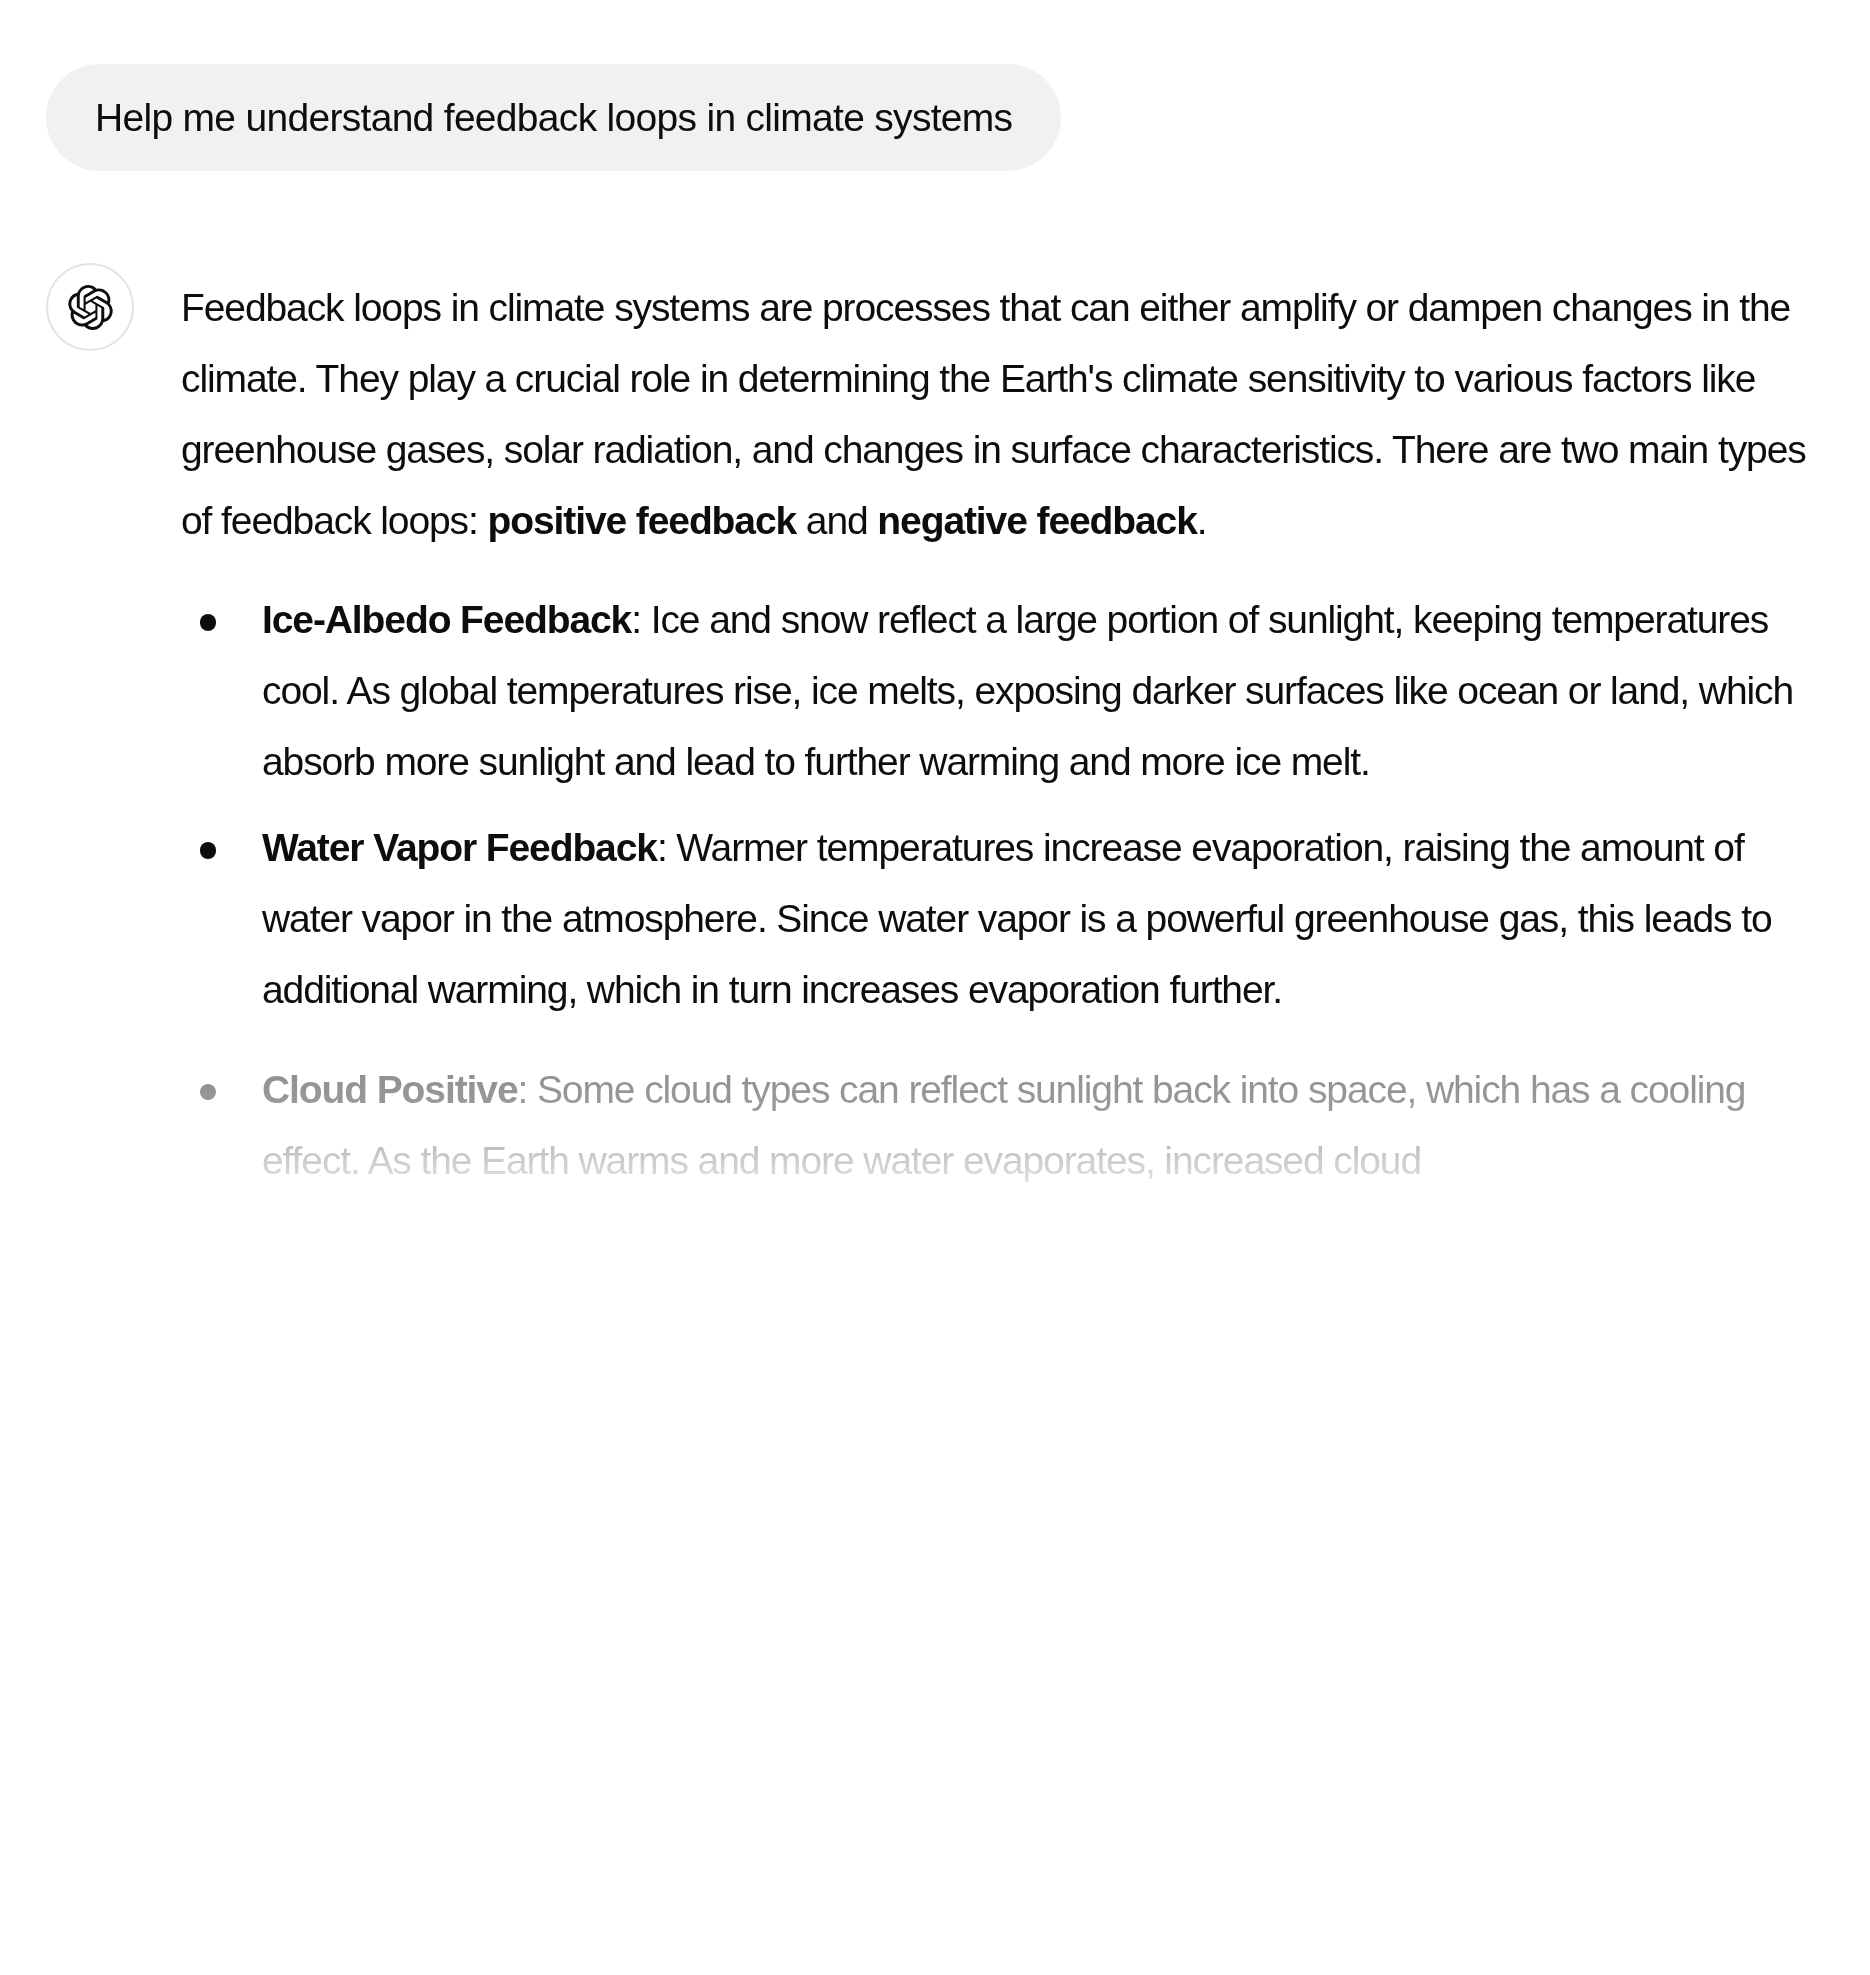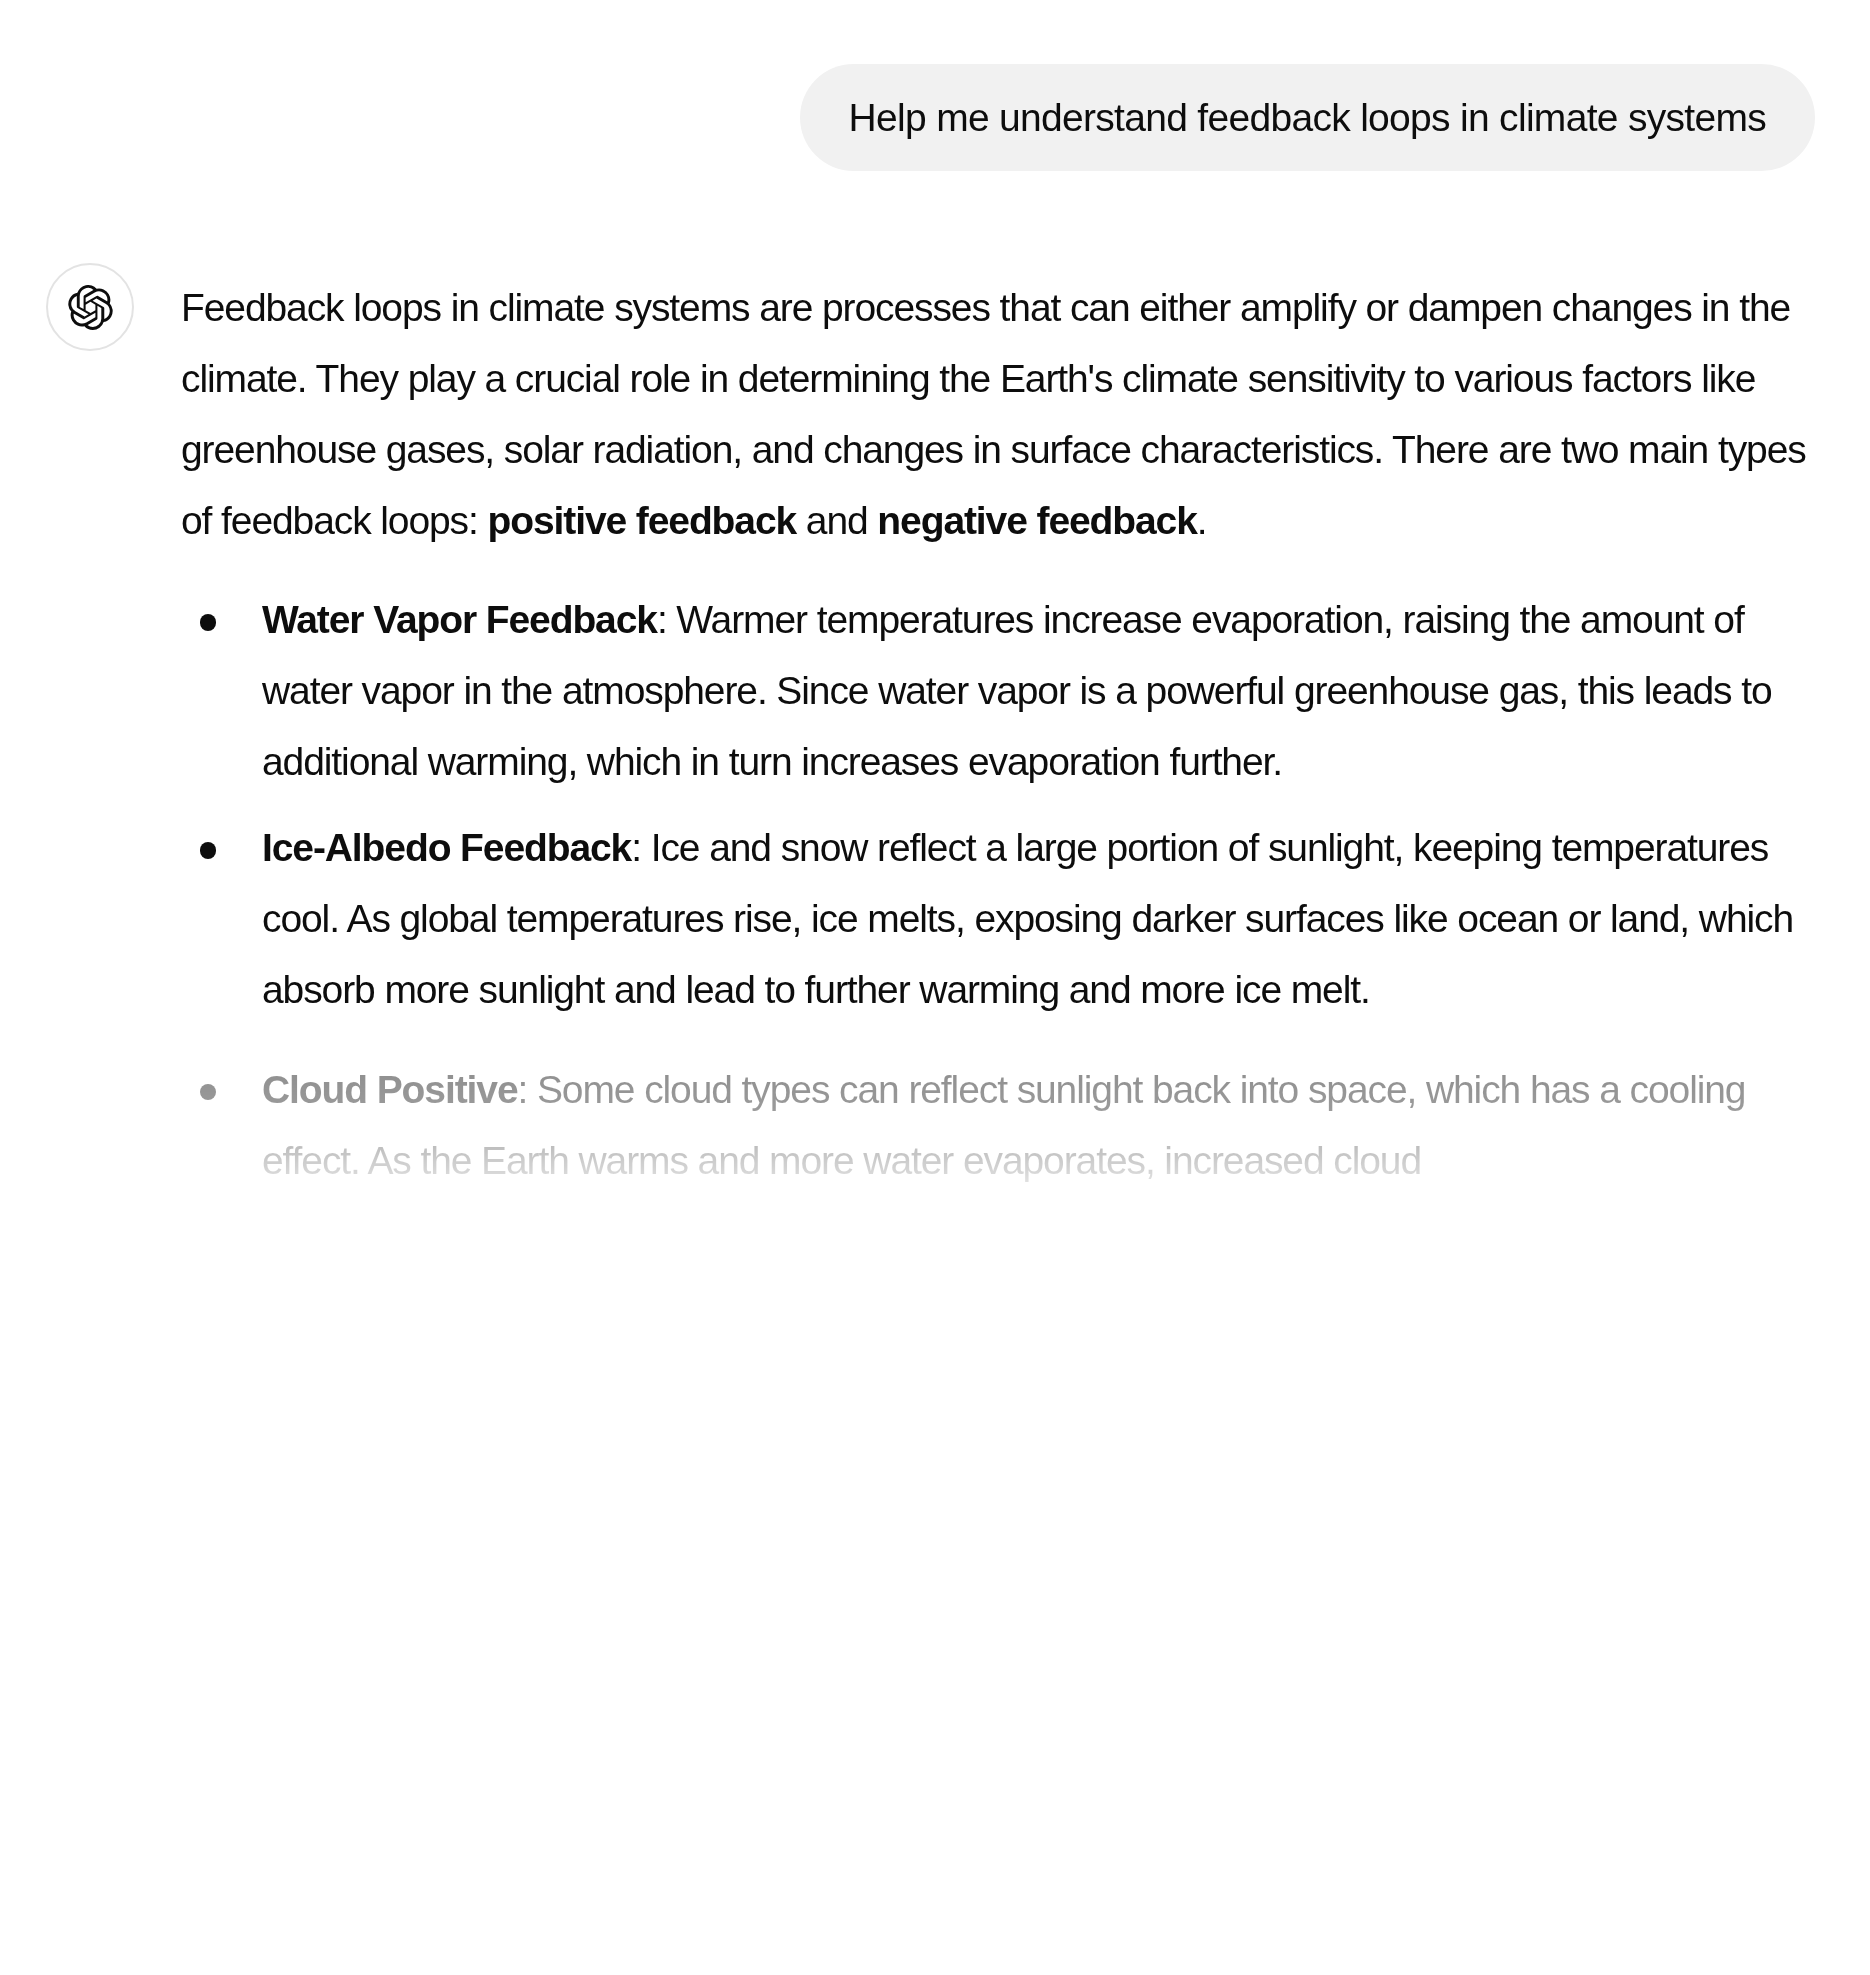--- a/index.html
+++ b/index.html
@@ -16,21 +16,20 @@
     -webkit-font-smoothing: antialiased;
   }
   .chat {
     box-sizing: border-box;
     width: 1871px;
     padding: 64px 56px 0 46px;
   }
   
   .user-row {
     display: flex;
-    justify-content: flex-end;
   }
   .user-bubble {
     background: #f1f1f1;
     border-radius: 54px;
     padding: 18px 49px;
     font-size: 39px;
     letter-spacing: -0.7px;
     line-height: 71px;
     white-space: nowrap;
     color: #0d0d0d;
@@ -145,22 +144,22 @@
       </span>
     </div>
 
     <div class="msg">
 
       <p>Feedback loops in climate systems are processes that can either amplify or dampen changes in the climate. They play a crucial role in determining the Earth's climate sensitivity to various factors like greenhouse gases, solar radiation, and changes in surface characteristics. There are two main types of feedback loops: <strong>positive feedback</strong> and <strong>negative feedback</strong>.</p>
 
 
 
       <ul>
+          <li><strong>Ice-Albedo Feedback</strong>: Ice and snow reflect a large portion of sunlight, keeping temperatures cool. As global temperatures rise, ice melts, exposing darker surfaces like ocean or land, which absorb more sunlight and lead to further warming and more ice melt.</li>
           <li><strong>Water Vapor Feedback</strong>: Warmer temperatures increase evaporation, raising the amount of water vapor in the atmosphere. Since water vapor is a powerful greenhouse gas, this leads to additional warming, which in turn increases evaporation further.</li>
-          <li><strong>Ice-Albedo Feedback</strong>: Ice and snow reflect a large portion of sunlight, keeping temperatures cool. As global temperatures rise, ice melts, exposing darker surfaces like ocean or land, which absorb more sunlight and lead to further warming and more ice melt.</li>
         </ul>
 
 
 
       <ul>
           <li class="faded"><strong>Cloud Positive</strong>: Some cloud types can reflect sunlight back into space, which has a cooling effect. As the Earth warms and more water evaporates, increased cloud</li>
         </ul>
 
     </div>
   </div>

